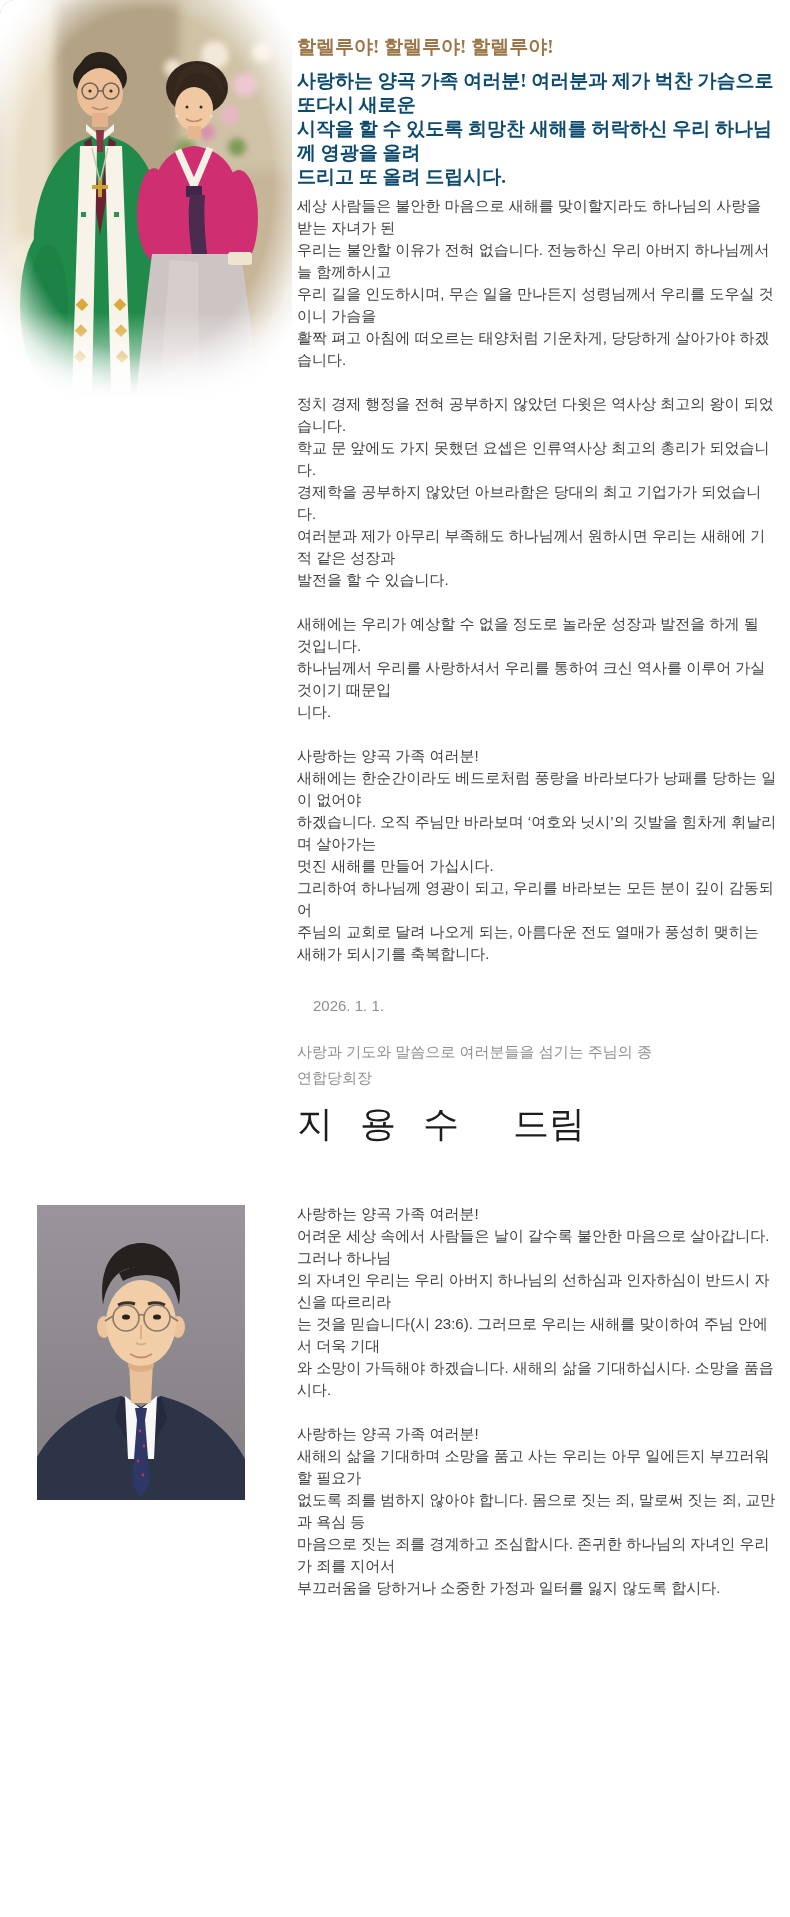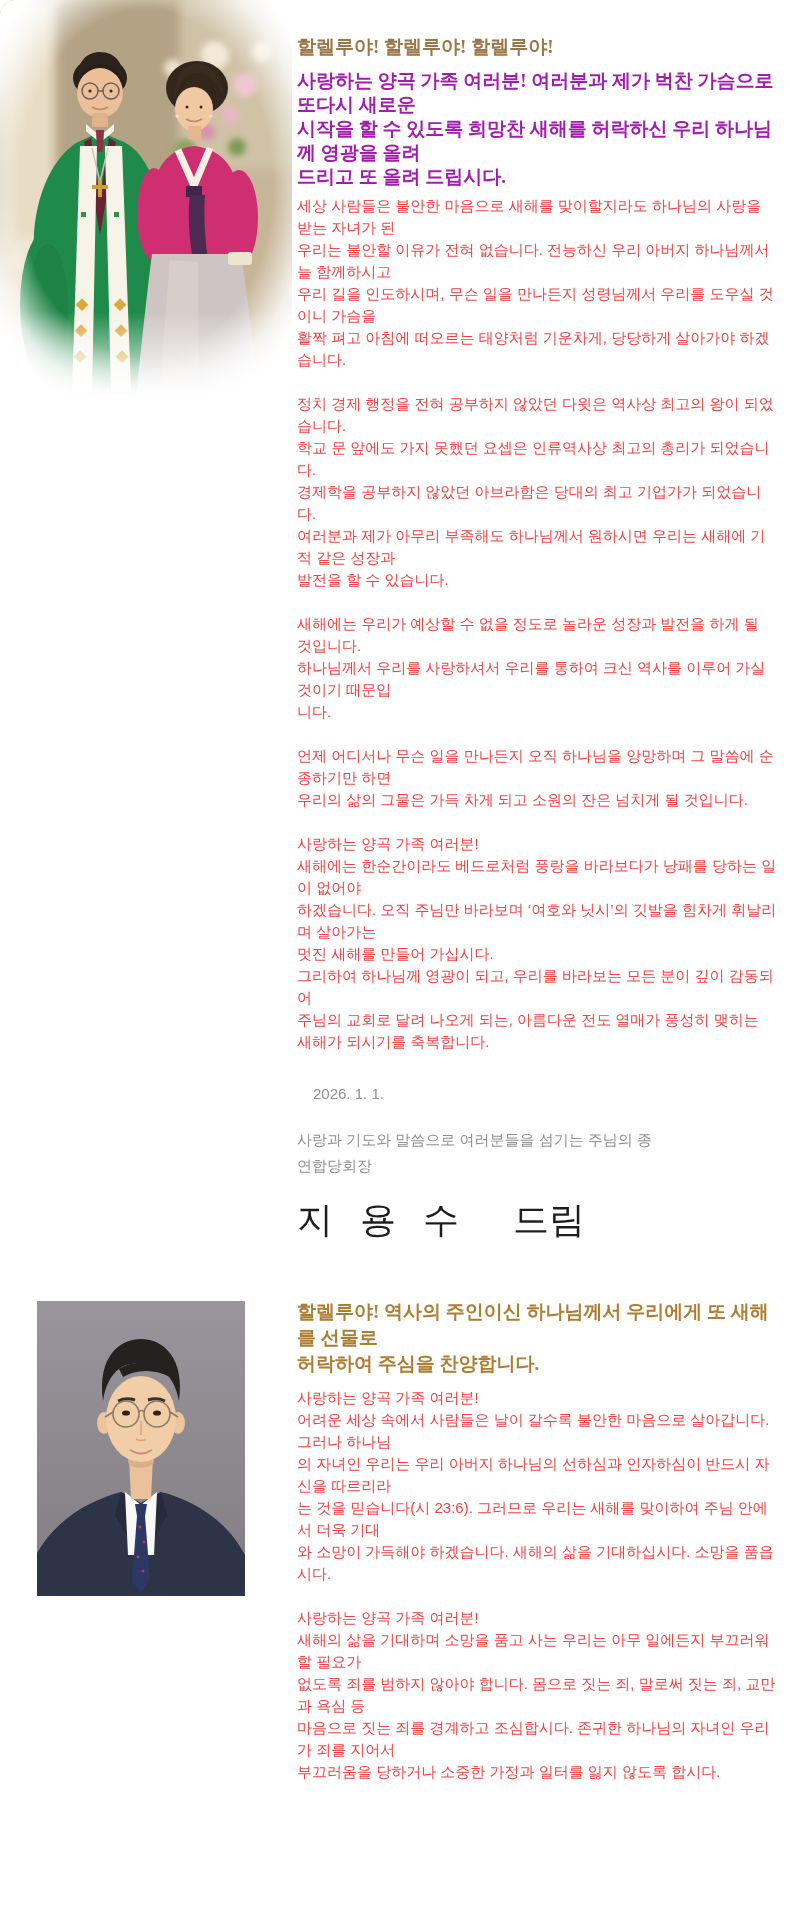--- a/index.html
+++ b/index.html
@@ -23,43 +23,43 @@
   .title1{
     margin:0 0 10px 0;
     font-family:"Liberation Serif","DejaVu Serif",serif;
     font-size:19px;line-height:24px;font-weight:bold;
     color:#9a7648;
   }
   .lead{
     margin:0 0 6px 0;
     font-family:"Liberation Serif","DejaVu Serif",serif;
     font-size:19px;line-height:24px;font-weight:bold;
-    color:#a21caf;
+    color:#0c4a6e;
   }
   .title2{
     margin:0 0 10px 0;
     font-family:"Liberation Serif","DejaVu Serif",serif;
     font-size:19px;line-height:26px;font-weight:bold;
     color:#ad7d33;
   }
   p.body{
     margin:0 0 22px 0;
     font-size:15px;line-height:22px;
-    color:#ef4444;
+    color:#404040;
   }
   .date{
     margin:30px 0 22px 16px;
     font-size:15px;line-height:22px;color:#8f8f8f;
   }
   .closing{
     margin:15px 0 0 0;
     font-size:15px;line-height:26px;color:#8f8f8f;
   }
   .sig1{
-    margin-top:18px;
+    margin-top:10px;
     font-family:"Liberation Serif","DejaVu Serif",serif;
     font-size:36px;line-height:46px;
     color:#1d1d1d;
     white-space:pre;
   }
 </style>
 </head>
 <body>
 
 <div class="page">
@@ -169,21 +169,20 @@
       </svg>
     </div>
 
     <div class="col">
       <h2 class="title1">할렐루야! 할렐루야! 할렐루야!</h2>
       <p class="lead">사랑하는 양곡 가족 여러분! 여러분과 제가 벅찬 가슴으로 또다시 새로운<br>시작을 할 수 있도록 희망찬 새해를 허락하신 우리 하나님께 영광을 올려<br>드리고 또 올려 드립시다.</p>
 
       <p class="body">세상 사람들은 불안한 마음으로 새해를 맞이할지라도 하나님의 사랑을 받는 자녀가 된<br>우리는 불안할 이유가 전혀 없습니다. 전능하신 우리 아버지 하나님께서 늘 함께하시고<br>우리 길을 인도하시며, 무슨 일을 만나든지 성령님께서 우리를 도우실 것이니 가슴을<br>활짝 펴고 아침에 떠오르는 태양처럼 기운차게, 당당하게 살아가야 하겠습니다.</p>
       <p class="body">정치 경제 행정을 전혀 공부하지 않았던 다윗은 역사상 최고의 왕이 되었습니다.<br>학교 문 앞에도 가지 못했던 요셉은 인류역사상 최고의 총리가 되었습니다.<br>경제학을 공부하지 않았던 아브라함은 당대의 최고 기업가가 되었습니다.<br>여러분과 제가 아무리 부족해도 하나님께서 원하시면 우리는 새해에 기적 같은 성장과<br>발전을 할 수 있습니다.</p>
       <p class="body">새해에는 우리가 예상할 수 없을 정도로 놀라운 성장과 발전을 하게 될 것입니다.<br>하나님께서 우리를 사랑하셔서 우리를 통하여 크신 역사를 이루어 가실 것이기 때문입<br>니다.</p>
-      <p class="body">언제 어디서나 무슨 일을 만나든지 오직 하나님을 앙망하며 그 말씀에 순종하기만 하면<br>우리의 삶의 그물은 가득 차게 되고 소원의 잔은 넘치게 될 것입니다.</p>
       <p class="body">사랑하는 양곡 가족 여러분!<br>새해에는 한순간이라도 베드로처럼 풍랑을 바라보다가 낭패를 당하는 일이 없어야<br>하겠습니다. 오직 주님만 바라보며 ‘여호와 닛시’의 깃발을 힘차게 휘날리며 살아가는<br>멋진 새해를 만들어 가십시다.<br>그리하여 하나님께 영광이 되고, 우리를 바라보는 모든 분이 깊이 감동되어<br>주님의 교회로 달려 나오게 되는, 아름다운 전도 열매가 풍성히 맺히는<br>새해가 되시기를 축복합니다.</p>
 
       <p class="date">2026. 1. 1.</p>
       <p class="closing">사랑과 기도와 말씀으로 여러분들을 섬기는 주님의 종<br>연합당회장</p>
       <div class="sig1">지   용   수      드림</div>
     </div>
   </section>
 
   <section class="letter letter-2">
 
@@ -234,21 +233,20 @@
         </g>
         <ellipse cx="89" cy="112" rx="4" ry="2.6" fill="#2b221c"></ellipse>
         <ellipse cx="120" cy="112" rx="4" ry="2.6" fill="#2b221c"></ellipse>
 
         <path d="M104,120 L104,134 M99,138 Q104,141 109,138" stroke="#d9a87e" stroke-width="1.6" fill="none"></path>
         <path d="M93,149 Q104,156 115,149" stroke="#c98b76" stroke-width="2" fill="none"></path>
       </svg>
     </div>
 
     <div class="col">
-      <h2 class="title2">할렐루야! 역사의 주인이신 하나님께서 우리에게 또 새해를 선물로<br>허락하여 주심을 찬양합니다.</h2>
 
       <p class="body">사랑하는 양곡 가족 여러분!<br>어려운 세상 속에서 사람들은 날이 갈수록 불안한 마음으로 살아갑니다. 그러나 하나님<br>의 자녀인 우리는 우리 아버지 하나님의 선하심과 인자하심이 반드시 자신을 따르리라<br>는 것을 믿습니다(시 23:6). 그러므로 우리는 새해를 맞이하여 주님 안에서 더욱 기대<br>와 소망이 가득해야 하겠습니다. 새해의 삶을 기대하십시다. 소망을 품읍시다.</p>
       <p class="body">사랑하는 양곡 가족 여러분!<br>새해의 삶을 기대하며 소망을 품고 사는 우리는 아무 일에든지 부끄러워할 필요가<br>없도록 죄를 범하지 않아야 합니다. 몸으로 짓는 죄, 말로써 짓는 죄, 교만과 욕심 등<br>마음으로 짓는 죄를 경계하고 조심합시다. 존귀한 하나님의 자녀인 우리가 죄를 지어서<br>부끄러움을 당하거나 소중한 가정과 일터를 잃지 않도록 합시다.</p>
 
     </div>
   </section>
 
 </div>
 
 </body></html>

